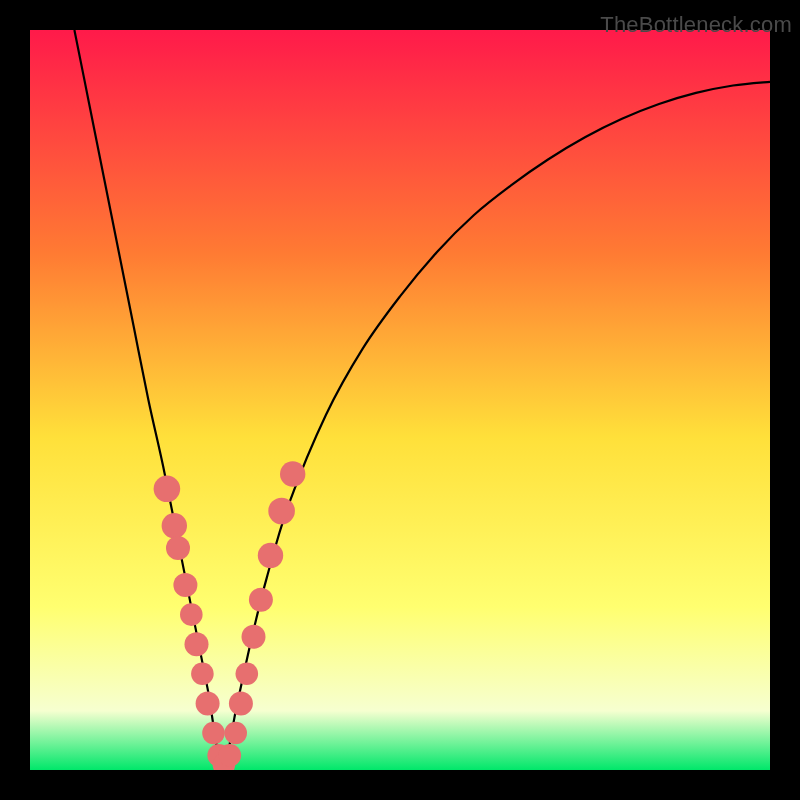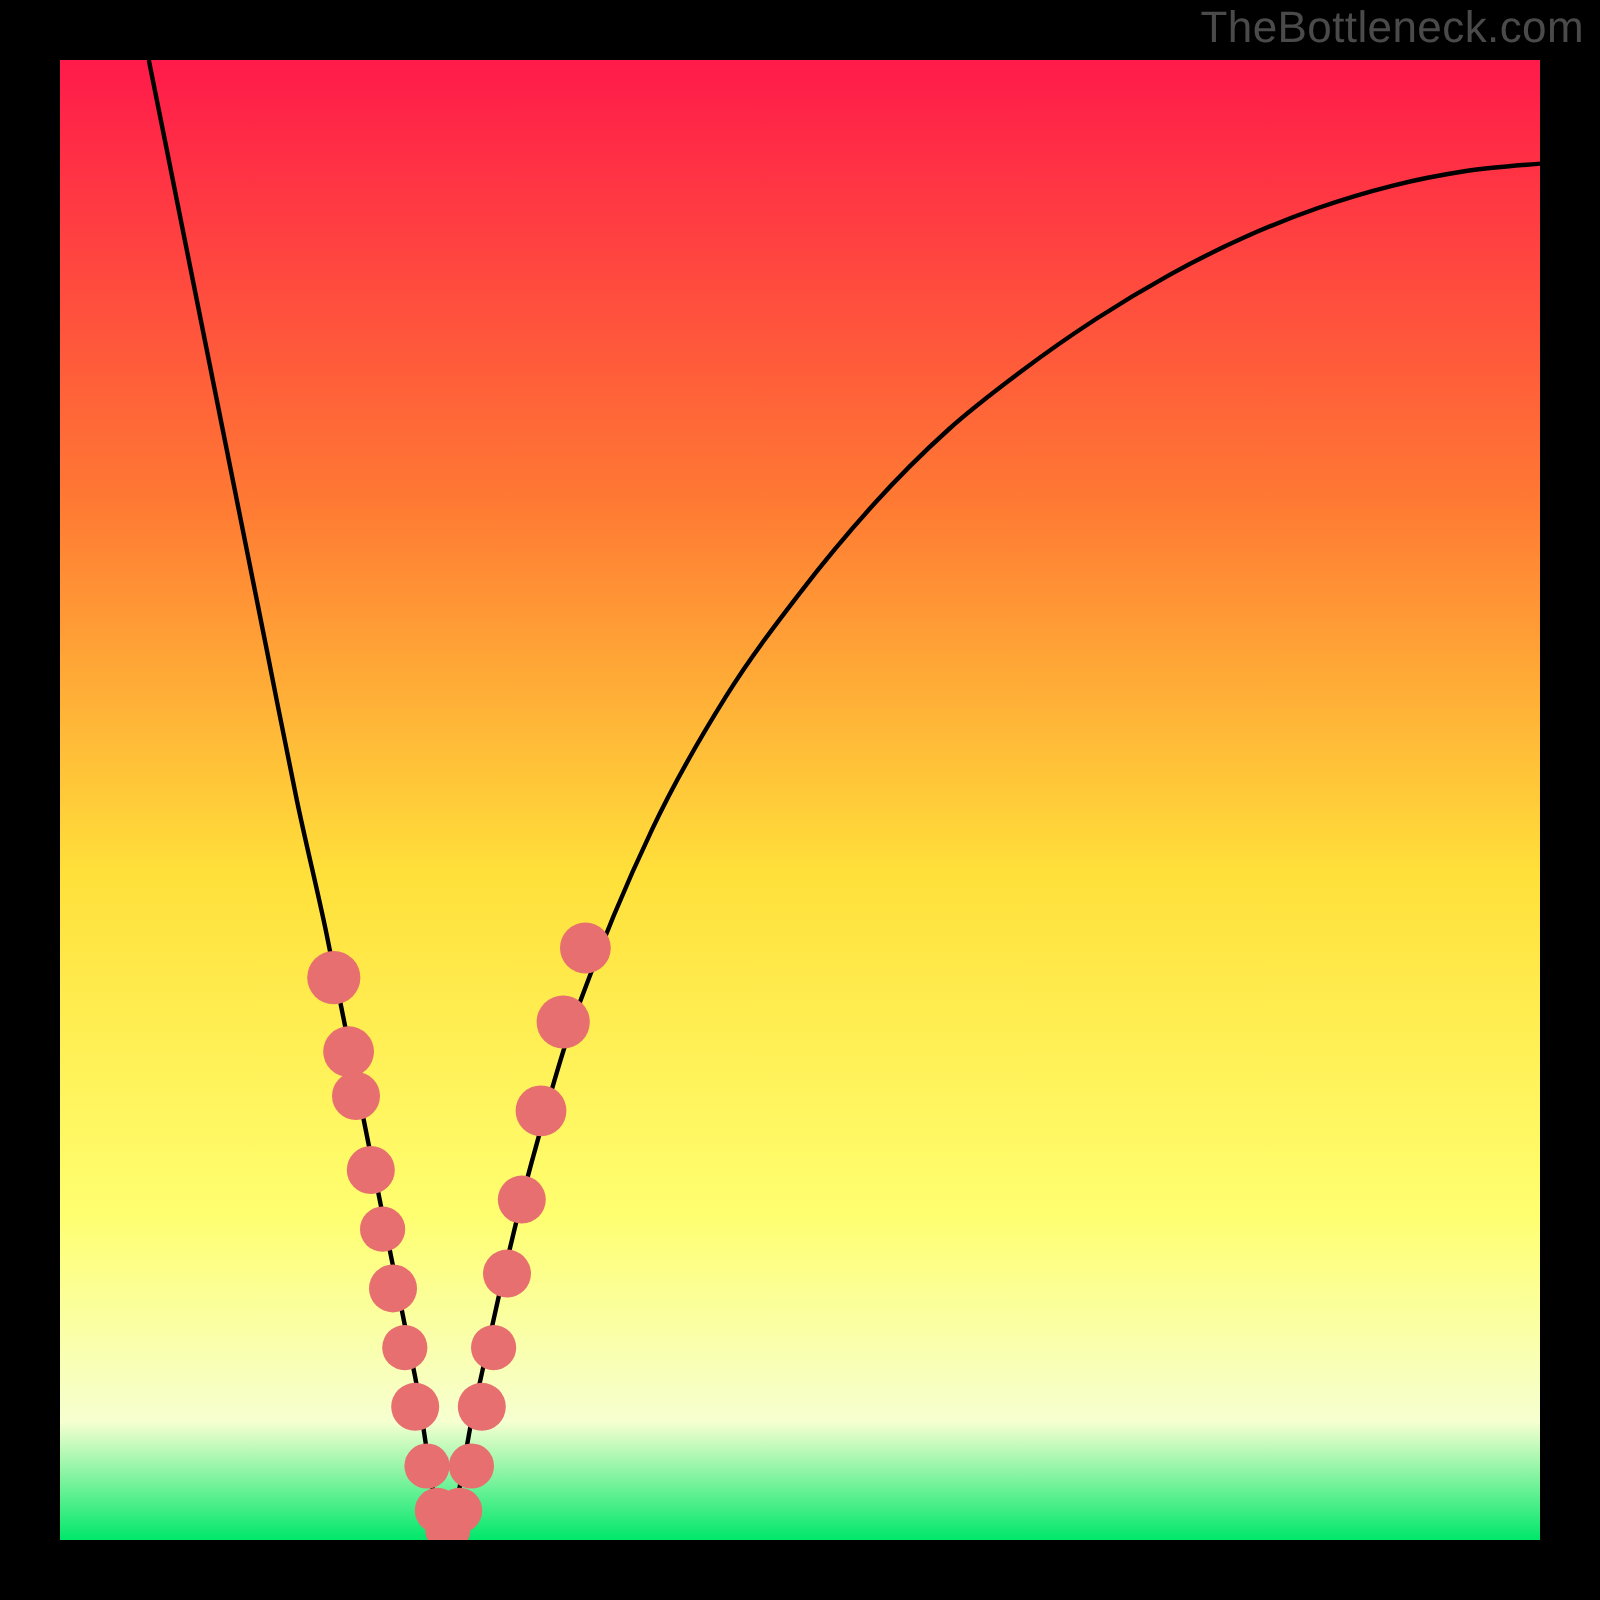--- a/index.html
+++ b/index.html
@@ -22,21 +22,21 @@
     left: 30px; top: 30px;
     width: 740px; height: 740px;
     overflow: hidden;
   }
   .gradient-bg {
     position: absolute;
     left: 0; top: 0; right: 0; bottom: 0;
   }
   .watermark {
     position: absolute;
-    top: 1px;
+    top: 12px;
     right: 8px;
     color: #4a4a4a;
     font-size: 22px;
     font-weight: 500;
     letter-spacing: 0.2px;
     z-index: 50;
     user-select: none;
     pointer-events: none;
     text-align: right;
   }

